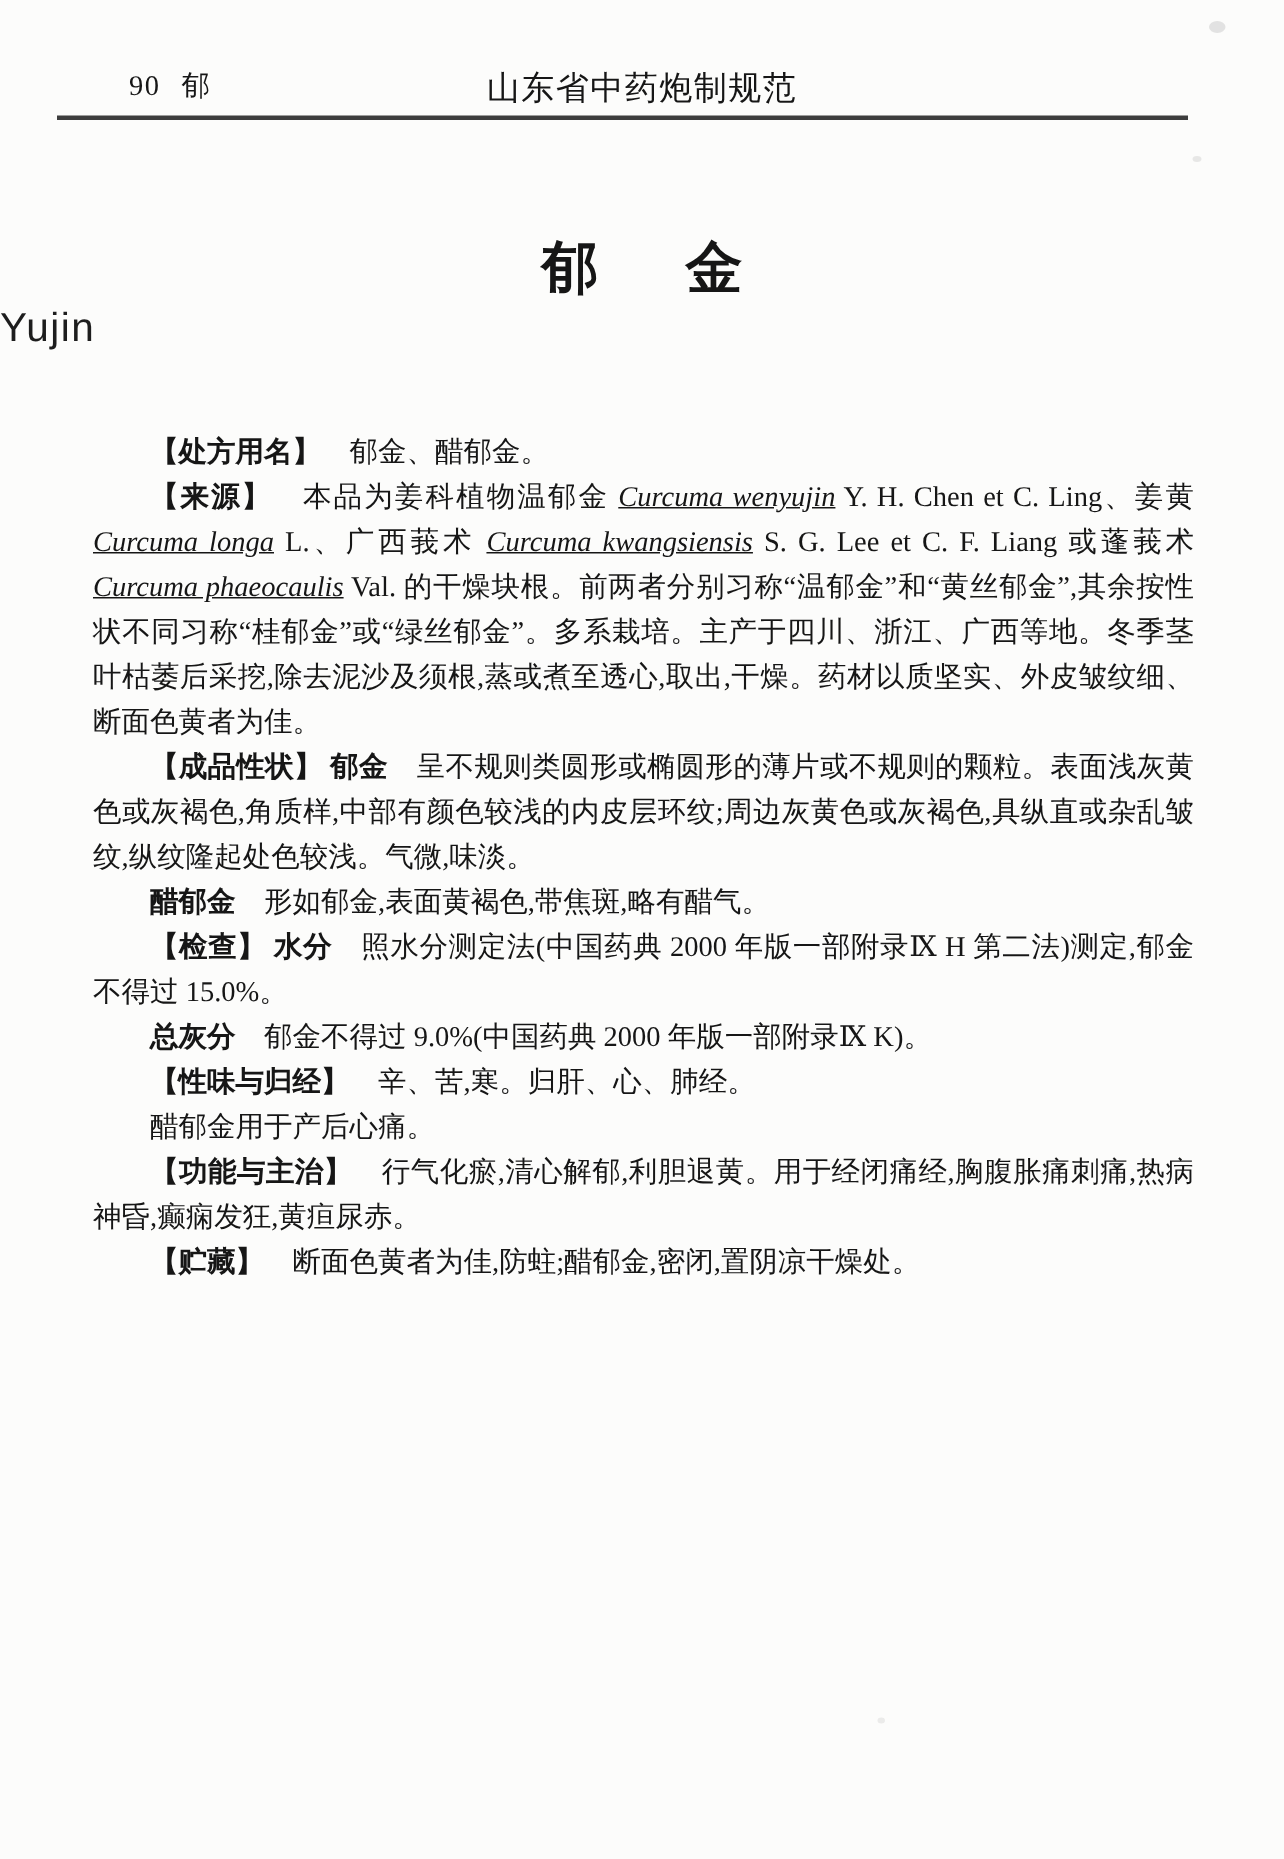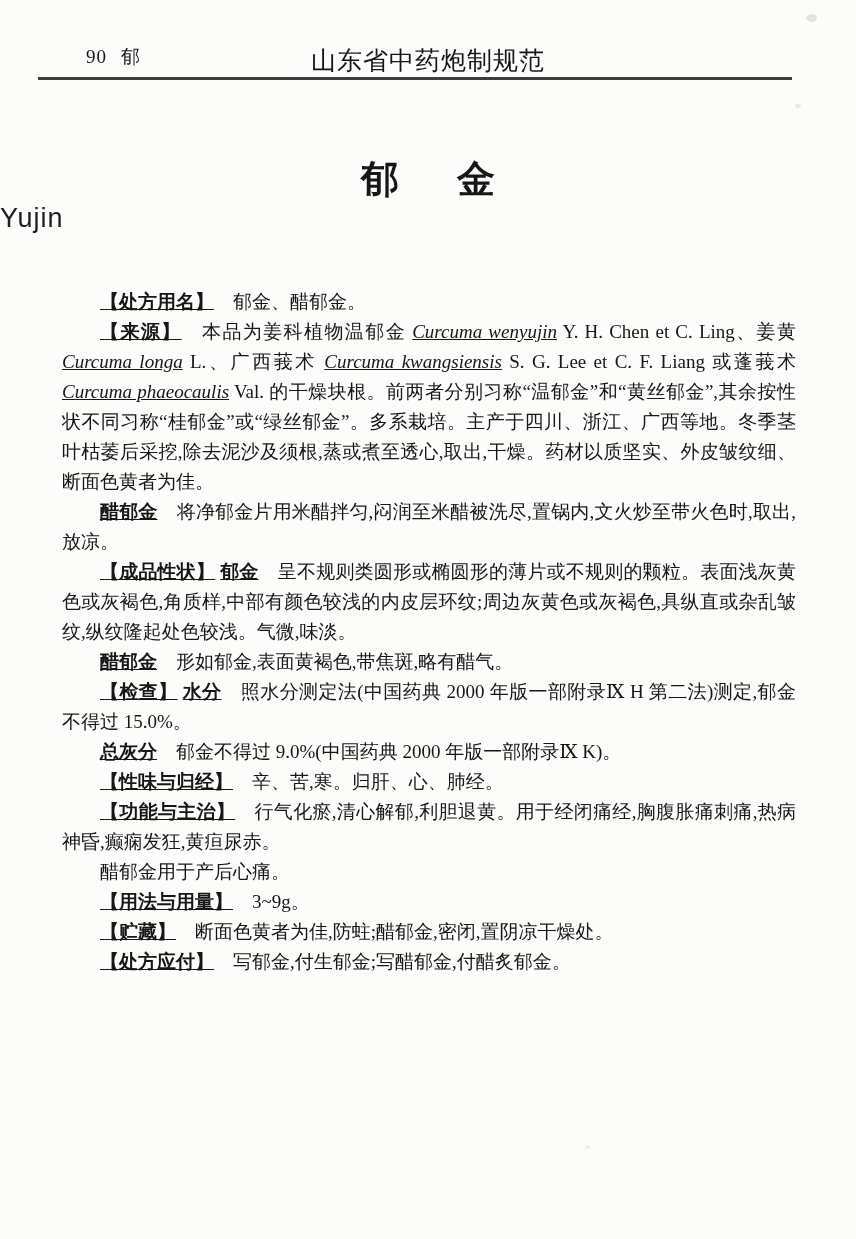--- a/index.html
+++ b/index.html
@@ -31,21 +31,21 @@
   }
   .folio .section-char {
     margin-left: 14px;
   }
   .book-title {
     position: absolute;
     left: 0;
     top: 44px;
     width: 856px;
     text-align: center;
-    font-size: 25px;
+    font-size: 22px;
     letter-spacing: 1px;
     white-space: nowrap;
   }
   .head-rule {
     position: absolute;
     left: 38px;
     top: 77px;
     width: 754px;
     height: 3px;
     background: #3d3d3d;
@@ -83,21 +83,20 @@
     font-size: 19px;
     line-height: 30px;
     text-align: justify;
   }
   .para {
     margin: 0;
     text-indent: 2em;
   }
   .para .bold {
     font-weight: 700;
-    text-decoration: underline;
   }
   .para .italic {
     font-style: italic;
     text-decoration: underline;
   }
   
   .speck {
     position: absolute;
     background: #8a8a8a;
     border-radius: 50%;
@@ -122,30 +121,27 @@
   <div class="title-cn">
     <span>郁</span>
     <span>金</span>
   </div>
 
   <div class="title-pinyin">Yujin</div>
 
   <main class="doc-body">
       <p class="para"><span class="bold">【处方用名】</span><span>　郁金、醋郁金。</span></p>
       <p class="para"><span class="bold">【来源】</span><span>　本品为姜科植物温郁金 </span><span class="italic">Curcuma wenyujin</span><span> Y. H. Chen et C. Ling、姜黄 </span><span class="italic">Curcuma longa</span><span> L.、广西莪术 </span><span class="italic">Curcuma kwangsiensis</span><span> S. G. Lee et C. F. Liang 或蓬莪术 </span><span class="italic">Curcuma phaeocaulis</span><span> Val. 的干燥块根。前两者分别习称“温郁金”和“黄丝郁金”,其余按性状不同习称“桂郁金”或“绿丝郁金”。多系栽培。主产于四川、浙江、广西等地。冬季茎叶枯萎后采挖,除去泥沙及须根,蒸或煮至透心,取出,干燥。药材以质坚实、外皮皱纹细、断面色黄者为佳。</span></p>
-      <p class="para"><span class="bold">醋郁金</span><span>　将净郁金片用米醋拌匀,闷润至米醋被洗尽,置锅内,文火炒至带火色时,取出,放凉。</span></p>
       <p class="para"><span class="bold">【成品性状】</span><span> </span><span class="bold">郁金</span><span>　呈不规则类圆形或椭圆形的薄片或不规则的颗粒。表面浅灰黄色或灰褐色,角质样,中部有颜色较浅的内皮层环纹;周边灰黄色或灰褐色,具纵直或杂乱皱纹,纵纹隆起处色较浅。气微,味淡。</span></p>
       <p class="para"><span class="bold">醋郁金</span><span>　形如郁金,表面黄褐色,带焦斑,略有醋气。</span></p>
       <p class="para"><span class="bold">【检查】</span><span> </span><span class="bold">水分</span><span>　照水分测定法(中国药典 2000 年版一部附录Ⅸ H 第二法)测定,郁金不得过 15.0%。</span></p>
       <p class="para"><span class="bold">总灰分</span><span>　郁金不得过 9.0%(中国药典 2000 年版一部附录Ⅸ K)。</span></p>
       <p class="para"><span class="bold">【性味与归经】</span><span>　辛、苦,寒。归肝、心、肺经。</span></p>
+      <p class="para"><span>醋郁金用于产后心痛。</span></p>
       <p class="para"><span class="bold">【功能与主治】</span><span>　行气化瘀,清心解郁,利胆退黄。用于经闭痛经,胸腹胀痛刺痛,热病神昏,癫痫发狂,黄疸尿赤。</span></p>
-      <p class="para"><span>醋郁金用于产后心痛。</span></p>
-      <p class="para"><span class="bold">【用法与用量】</span><span>　3~9g。</span></p>
       <p class="para"><span class="bold">【贮藏】</span><span>　断面色黄者为佳,防蛀;醋郁金,密闭,置阴凉干燥处。</span></p>
-      <p class="para"><span class="bold">【处方应付】</span><span>　写郁金,付生郁金;写醋郁金,付醋炙郁金。</span></p>
     </main>
 
   <div class="speck speck-1"></div>
   <div class="speck speck-2"></div>
   <div class="speck speck-3"></div>
 
 </div>
 
 </body></html>

